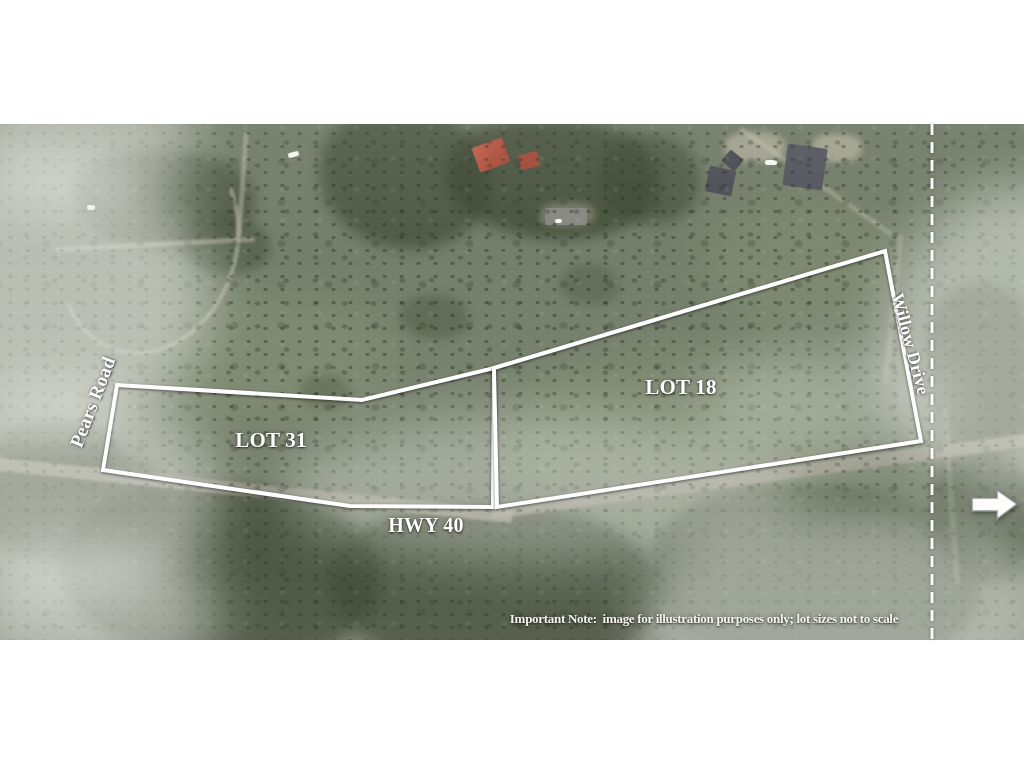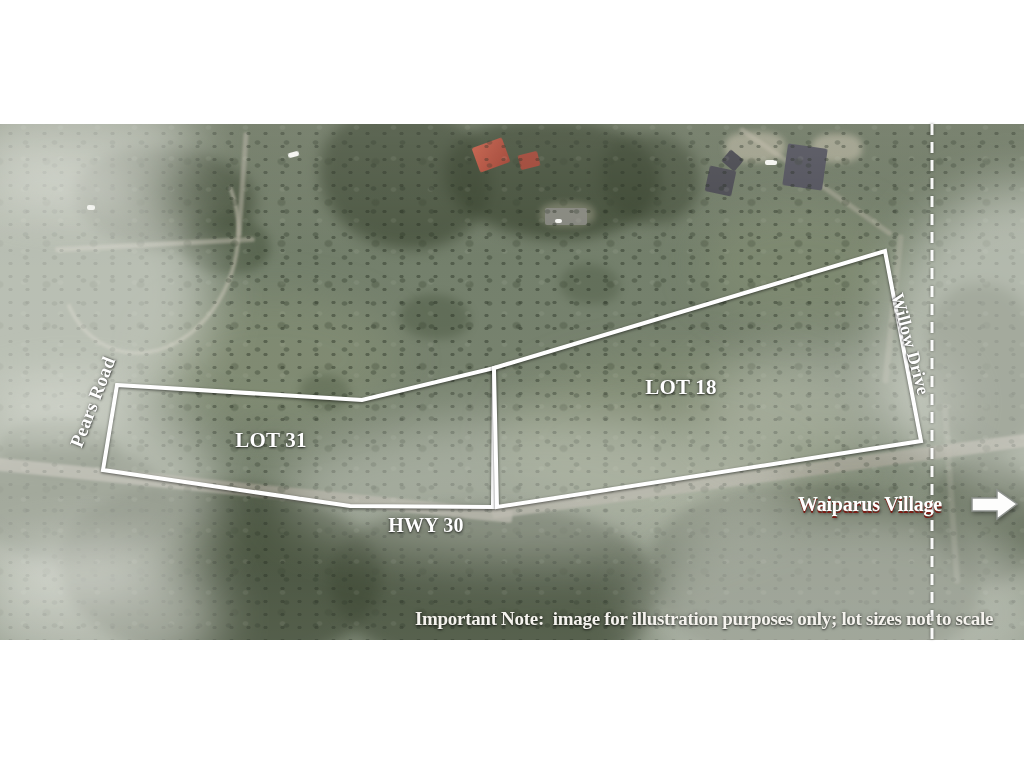--- a/index.html
+++ b/index.html
@@ -41,21 +41,21 @@
          transform:translate(-50%,-50%);letter-spacing:.2px;}
   .lot{font-size:21px;}
   .road-label{font-size:19px;}
   #pears-road{left:93px;top:402px;transform:translate(-50%,-50%) rotate(-69deg);}
   #willow-drive{left:910px;top:344px;transform:translate(-50%,-50%) rotate(75deg);font-size:18px;}
   #lot31{left:271px;top:440px;}
   #lot32{left:681px;top:387px;}
   #hwy40{left:426px;top:525px;font-size:20px;}
   #waiparus{left:870px;top:504px;font-size:20px;letter-spacing:-.2px;
             text-shadow:0 2px 0 #7a1d15,1px 3px 3px rgba(0,0,0,.45);}
-  #note{left:704px;top:619px;font-size:19px;letter-spacing:-.3px;white-space:pre;color:#f5f3ee;}
+  #note{left:704px;top:619px;font-size:13px;letter-spacing:-.3px;white-space:pre;color:#f5f3ee;}
 </style>
 </head>
 <body>
 
 <div id="stage">
 
   <div id="photo">
 
     <div class="meadow" style="left:500px;top:230px;width:360px;height:170px;"></div>
     <div class="meadow" style="left:150px;top:170px;width:250px;height:130px;"></div>
@@ -118,17 +118,16 @@
     <polygon class="lotline" points="117,385 362,400 494,368 493,507 350,506 103,470"></polygon>
     <polygon class="lotline" points="494,368 885,251 921,441 497,507"></polygon>
     <line class="dashline" x1="932" y1="124" x2="932" y2="640"></line>
     <polygon class="arrow" points="972,498 997,498 997,490 1017,504 997,519 997,511 972,511"></polygon>
   </svg>
 
   <div class="label road-label" id="pears-road">Pears Road</div>
   <div class="label road-label" id="willow-drive">Willow Drive</div>
   <div class="label lot" id="lot31">LOT 31</div>
   <div class="label lot" id="lot32">LOT 18</div>
-  <div class="label" id="hwy40">HWY 30</div>
-  <div class="label" id="waiparus">Waiparus Village</div>
+  <div class="label" id="hwy40">HWY 40</div>
   <div class="label" id="note">Important Note:  image for illustration purposes only; lot sizes not to scale</div>
 
 </div>
 
 </body></html>

